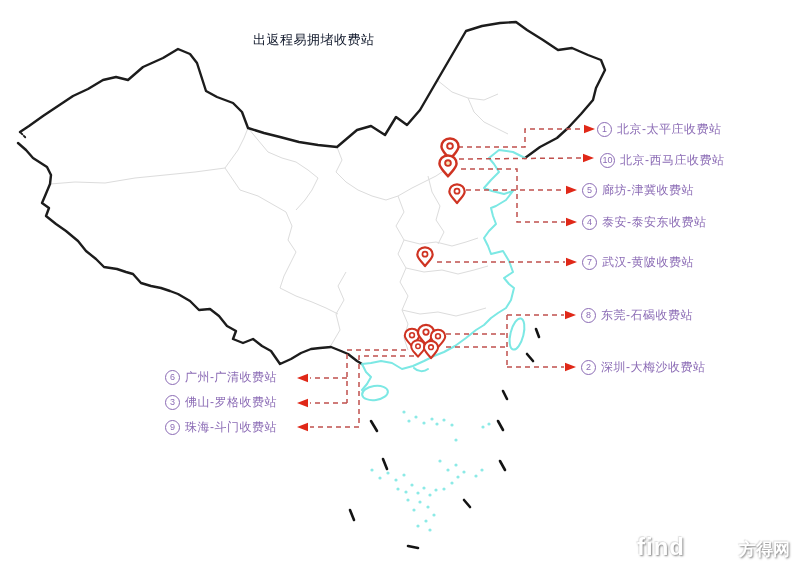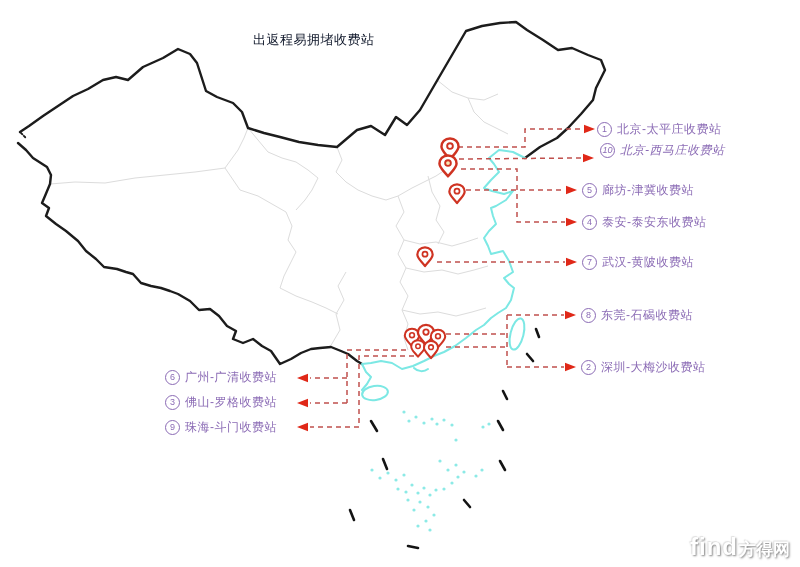--- a/index.html
+++ b/index.html
@@ -18,26 +18,26 @@
   }
   .num{
     box-sizing:border-box;width:15px;height:15px;border:1.3px solid #8b6bb5;border-radius:50%;
     display:flex;align-items:center;justify-content:center;font-size:9px;line-height:1;flex:none;
     letter-spacing:0;
   }
   .note{
     position:absolute;left:17px;top:528px;font-size:9px;color:#9c9c9c;letter-spacing:1px;
   }
   .watermark{
-    position:absolute;right:10px;top:533px;display:flex;align-items:baseline;gap:1px;
+    position:absolute;right:10px;top:533px;display:flex;align-items:baseline;gap:7px;
     color:#ffffff;font-weight:bold;
     text-shadow:1px 1px 2px rgba(110,110,110,0.85),-1px -1px 1px rgba(225,225,225,0.9);
   }
   .watermark .latin{font-size:24px;letter-spacing:1px;}
-  .watermark .cn{font-size:17px;}
+  .watermark .cn{font-size:17px;margin-left:47px;}
 </style>
 </head>
 <body>
 
 <div class="canvas">
 
   <svg class="map-svg" width="800" height="567" viewBox="0 0 800 567">
 
     <g stroke="#dcdcdc" stroke-width="1" fill="none" stroke-linejoin="round">
       <path d="M50,184 L75,182 L105,183 L135,178 L165,175 L195,172 L225,168"></path>
@@ -203,21 +203,21 @@
       </g>
     </g>
   </svg>
 
   <div class="title">出返程易拥堵收费站</div>
 
   <div class="station" style="left:597px;top:121px;">
     <span class="num">1</span>
     <span>北京-太平庄收费站</span>
   </div>
-  <div class="station" style="left:600px;top:142px;font-style:italic;">
+  <div class="station" style="left:600px;top:152px;">
     <span class="num">10</span>
     <span>北京-西马庄收费站</span>
   </div>
   <div class="station" style="left:582px;top:182px;">
     <span class="num">5</span>
     <span>廊坊-津冀收费站</span>
   </div>
   <div class="station" style="left:582px;top:214px;">
     <span class="num">4</span>
     <span>泰安-泰安东收费站</span>

